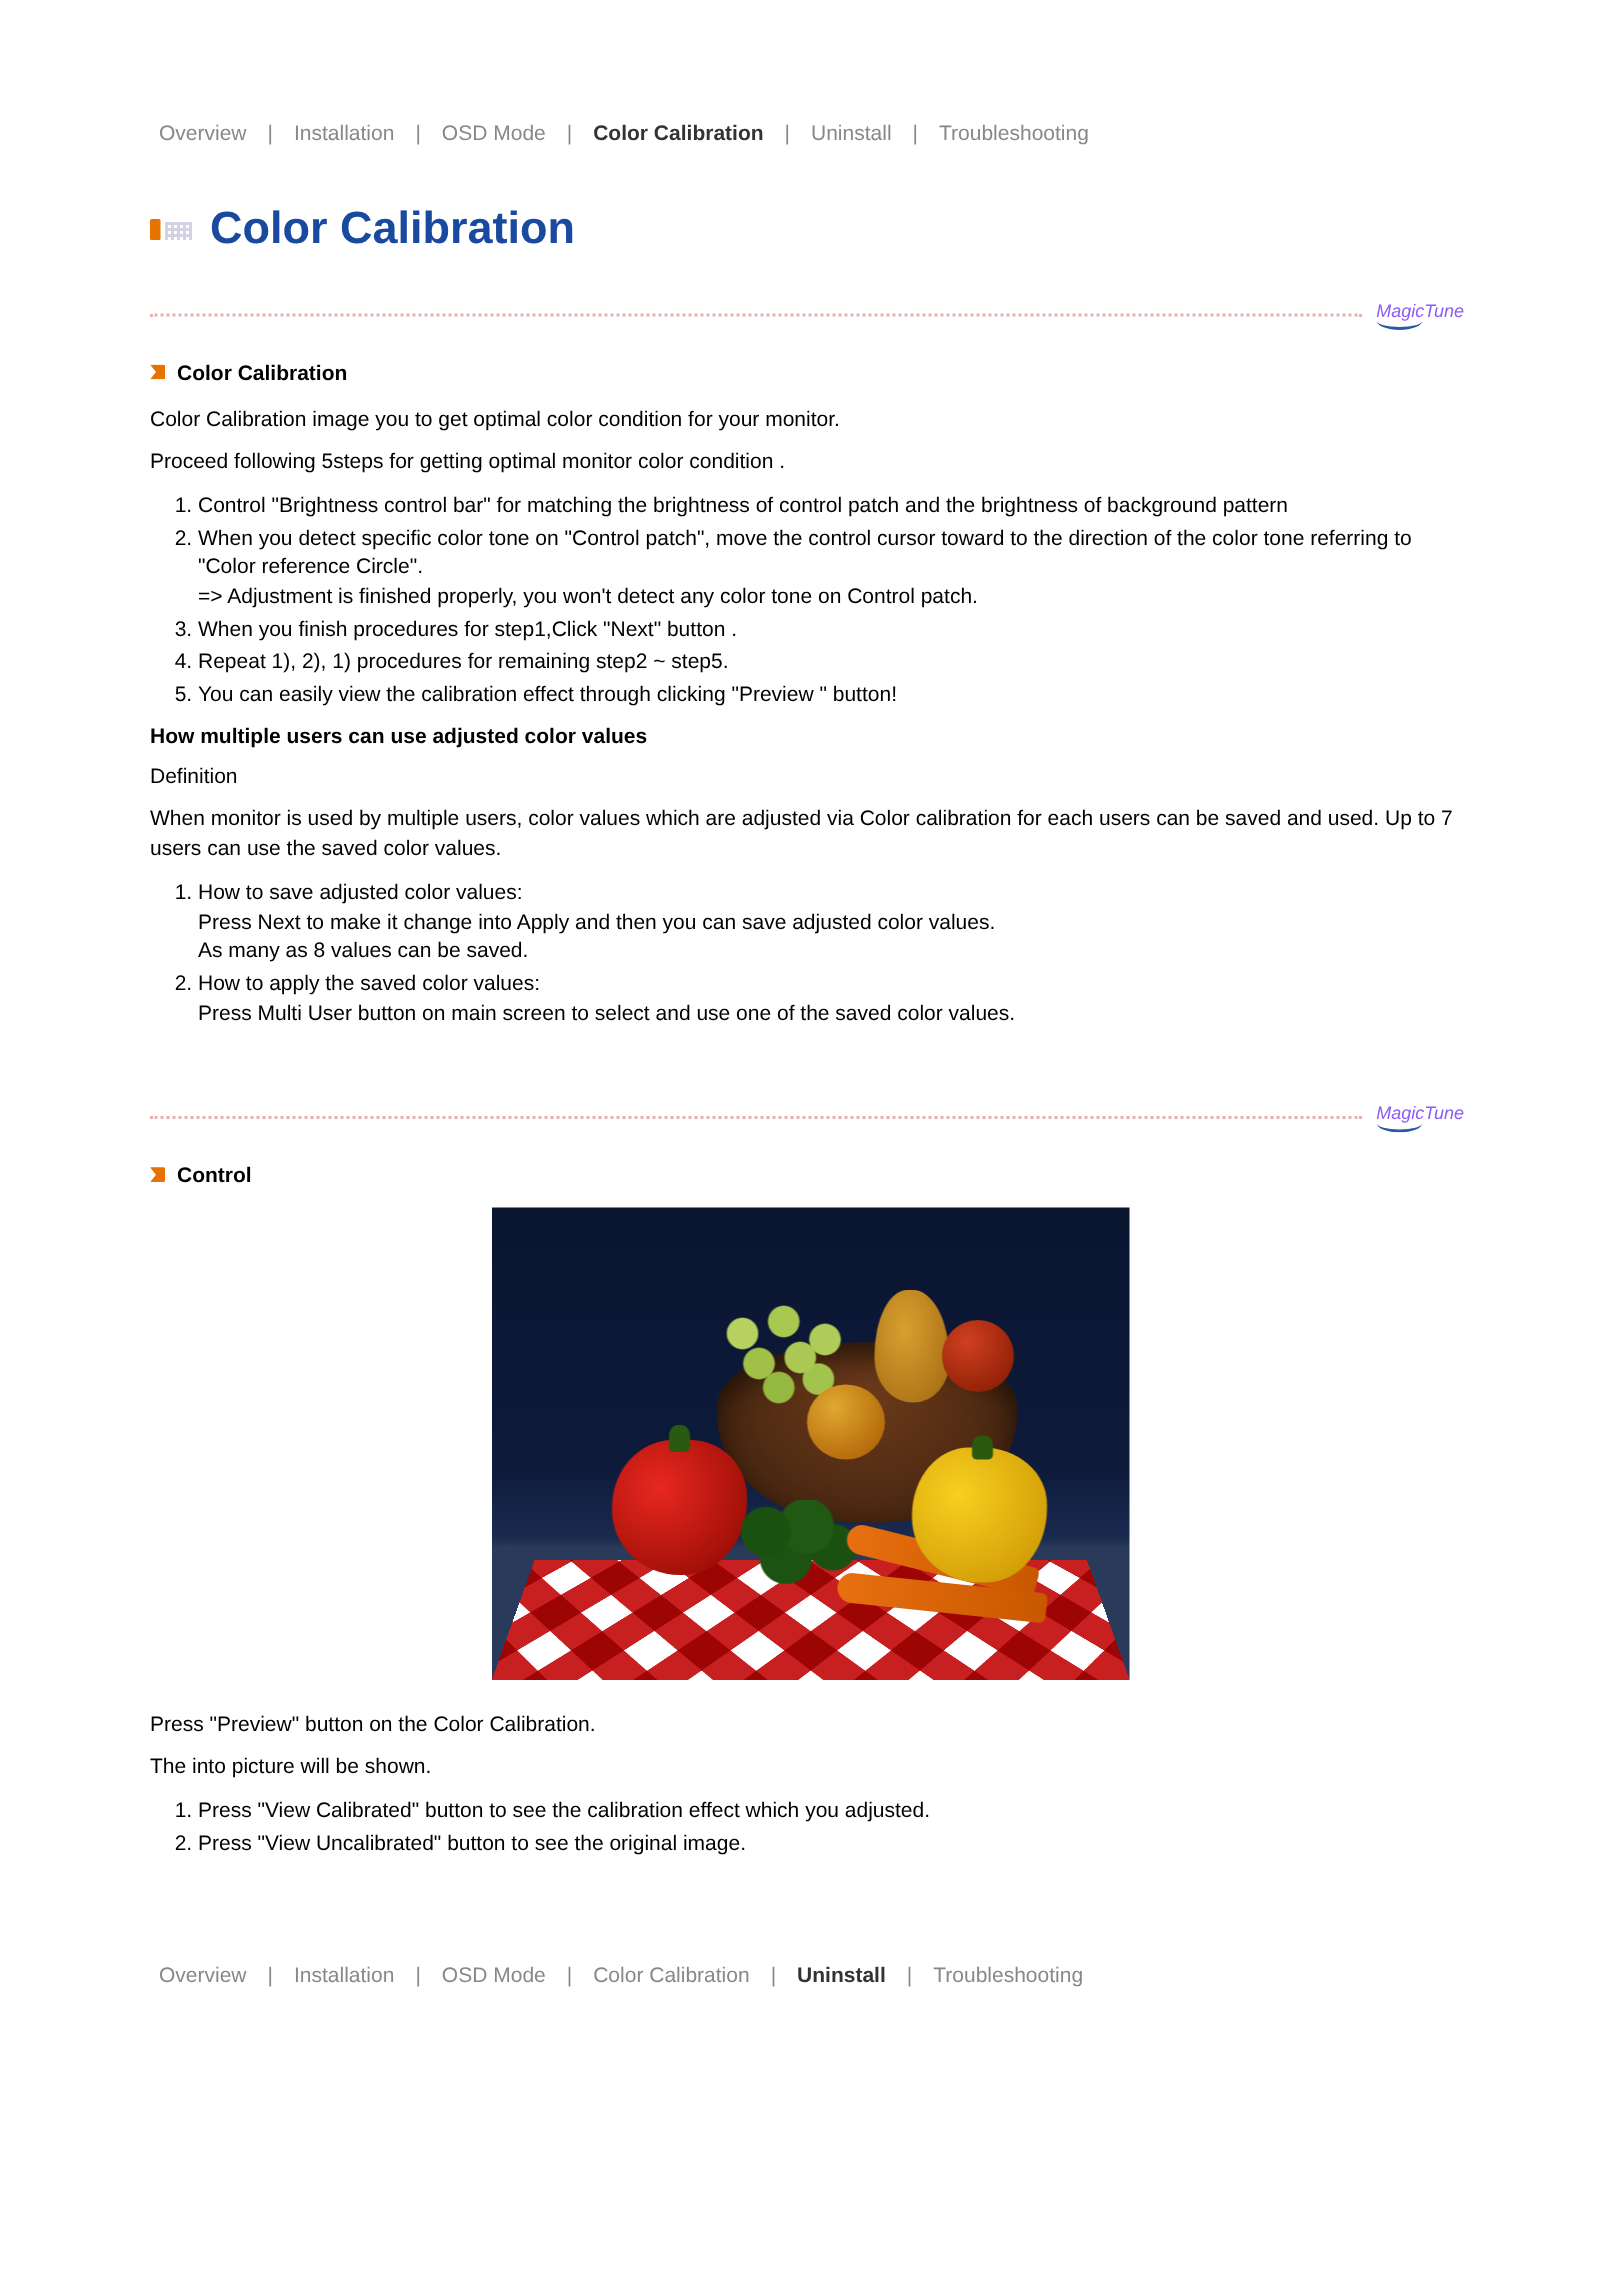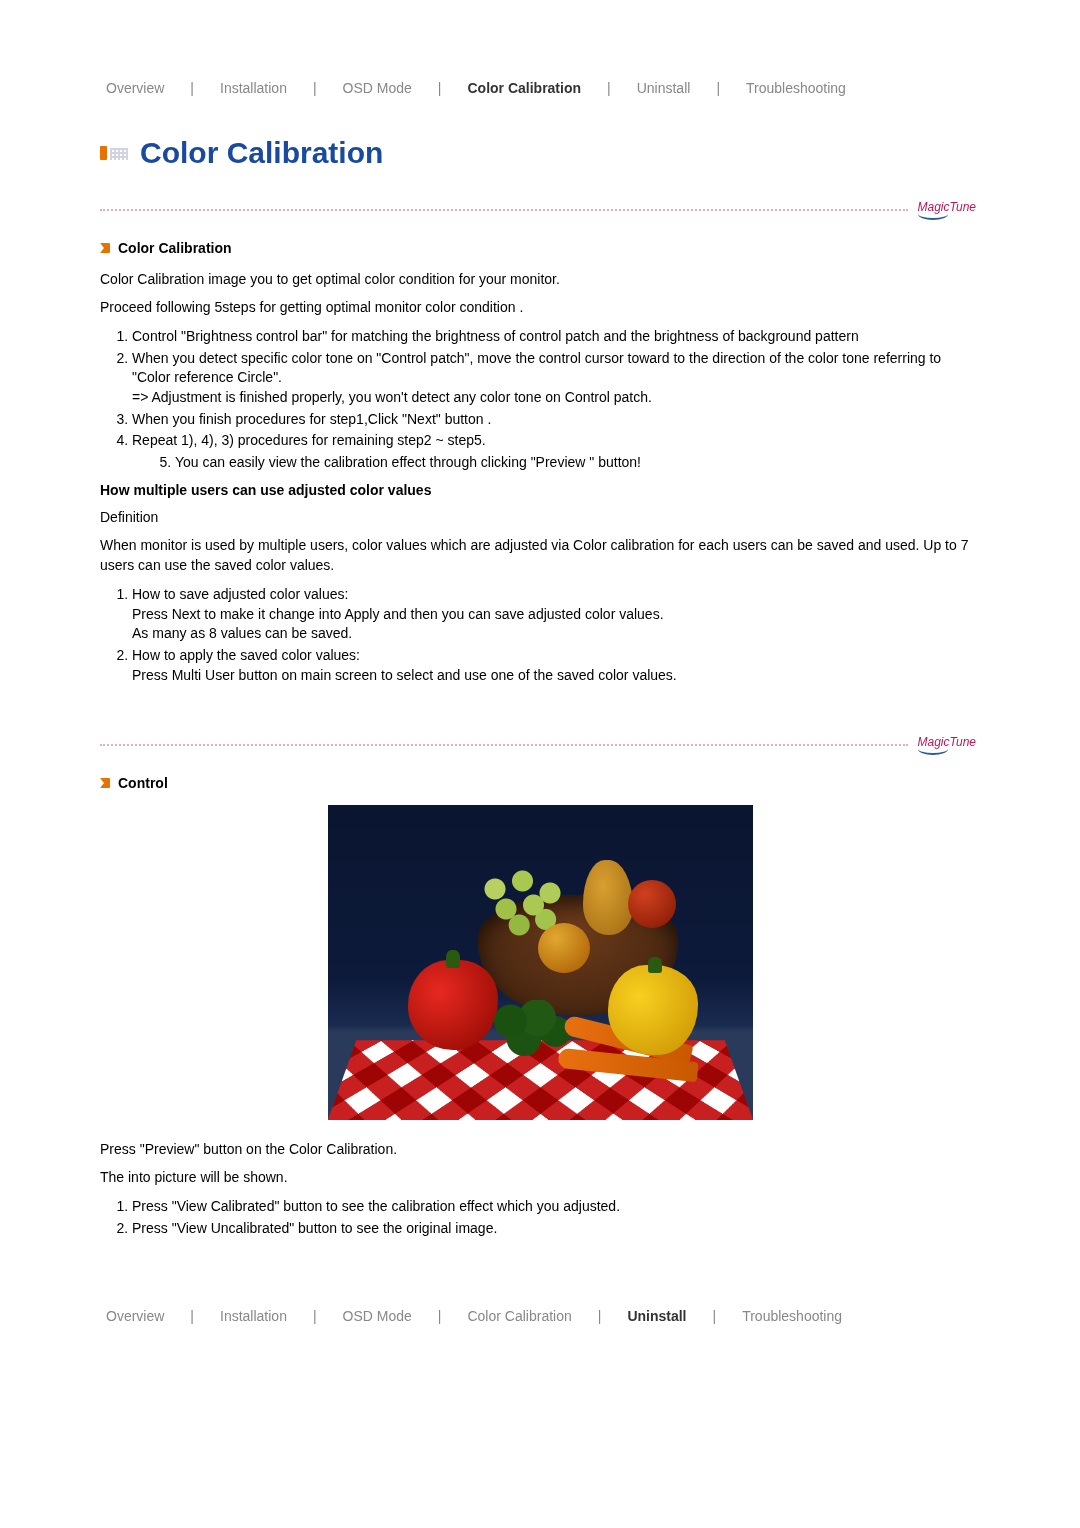--- a/index.html
+++ b/index.html
@@ -7,21 +7,21 @@
       font-size: 14px;
       color: #000;
       background: #fff;
       margin: 0;
       padding: 80px 100px;
       width: 1080px;
       box-sizing: border-box;
     }
     .nav-row {
       display: flex;
-      gap: 20px;
+      gap: 8px;
       align-items: flex-start;
       flex-wrap: wrap;
       color: #888;
       font-size: 14px;
       margin-bottom: 16px;
     }
     .nav-item {
       padding: 0 6px;
       cursor: pointer;
     }
@@ -78,21 +78,21 @@
       gap: 10px;
       margin: 24px 0 12px 0;
     }
     .dotted-line {
       flex: 1;
       border-top: 2px dotted #e6b0b0;
       height: 0;
     }
     .mt-logo {
       font-size: 12px;
-      color: #be185d;
+      color: #8b5cf6;
       font-style: italic;
       position: relative;
       padding-right: 4px;
     }
     .mt-logo::after {
       content: "";
       display: block;
       width: 30px;
       height: 6px;
       border-bottom: 2px solid #2a5aa0;
@@ -285,22 +285,22 @@
 </div>
 
 <p class="para">Color Calibration image you to get optimal color condition for your monitor.</p>
 <p class="para">Proceed following 5steps for getting optimal monitor color condition .</p>
 
 <ol class="steps">
     <li style="white-space: pre-line;">Control "Brightness control bar" for matching the brightness of control patch and the brightness of background pattern</li>
     <li style="white-space: pre-line;">When you detect specific color tone on "Control patch", move the control cursor toward to the direction of the color tone referring to "Color reference Circle".
 =&gt; Adjustment is finished properly, you won't detect any color tone on Control patch.</li>
     <li style="white-space: pre-line;">When you finish procedures for step1,Click "Next" button .</li>
-    <li style="white-space: pre-line;">Repeat 1), 4), 3) procedures for remaining step2 ~ step5.</li>
-    <li style="white-space: pre-line; margin-left: 43px;">You can easily view the calibration effect through clicking "Preview " button!</li>
+    <li style="white-space: pre-line;">Repeat 1), 2), 1) procedures for remaining step2 ~ step5.</li>
+    <li style="white-space: pre-line;">You can easily view the calibration effect through clicking "Preview " button!</li>
   </ol>
 
 <div class="subheading">How multiple users can use adjusted color values</div>
 
 <div class="para">Definition</div>
 <div class="para">When monitor is used by multiple users, color values which are adjusted via Color calibration for each users can be saved and used. Up to 7 users can use the saved color values.</div>
 
 <ol class="steps">
     <li style="white-space: pre-line;">How to save adjusted color values:
 Press Next to make it change into Apply and then you can save adjusted color values.

